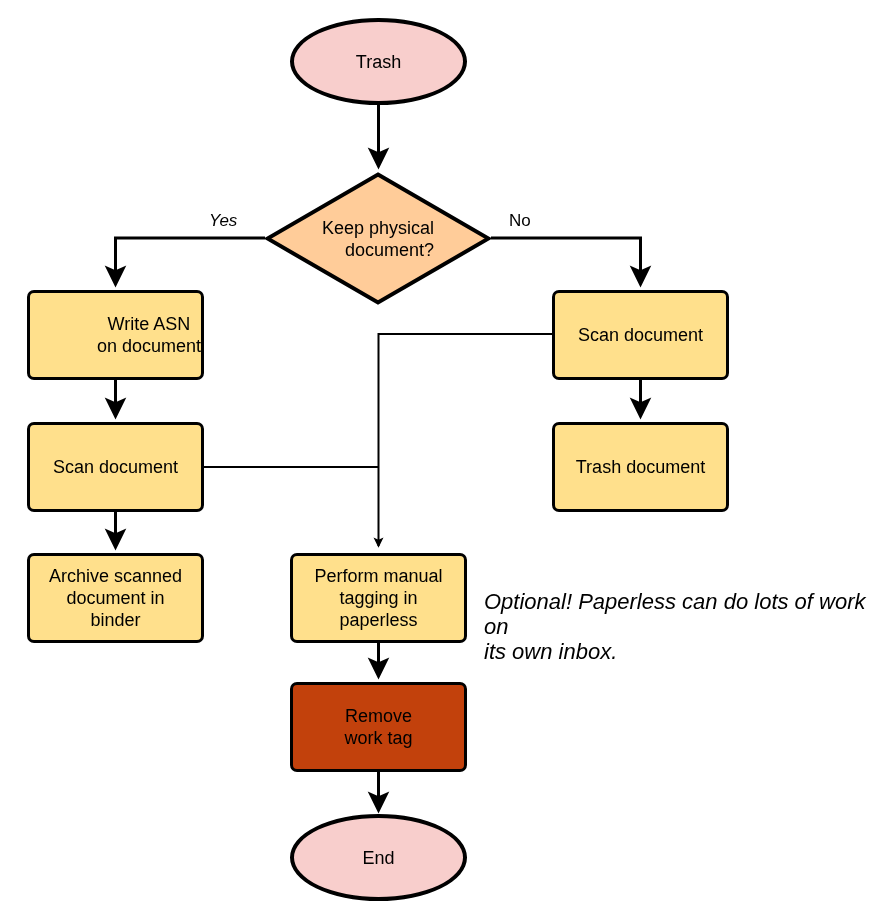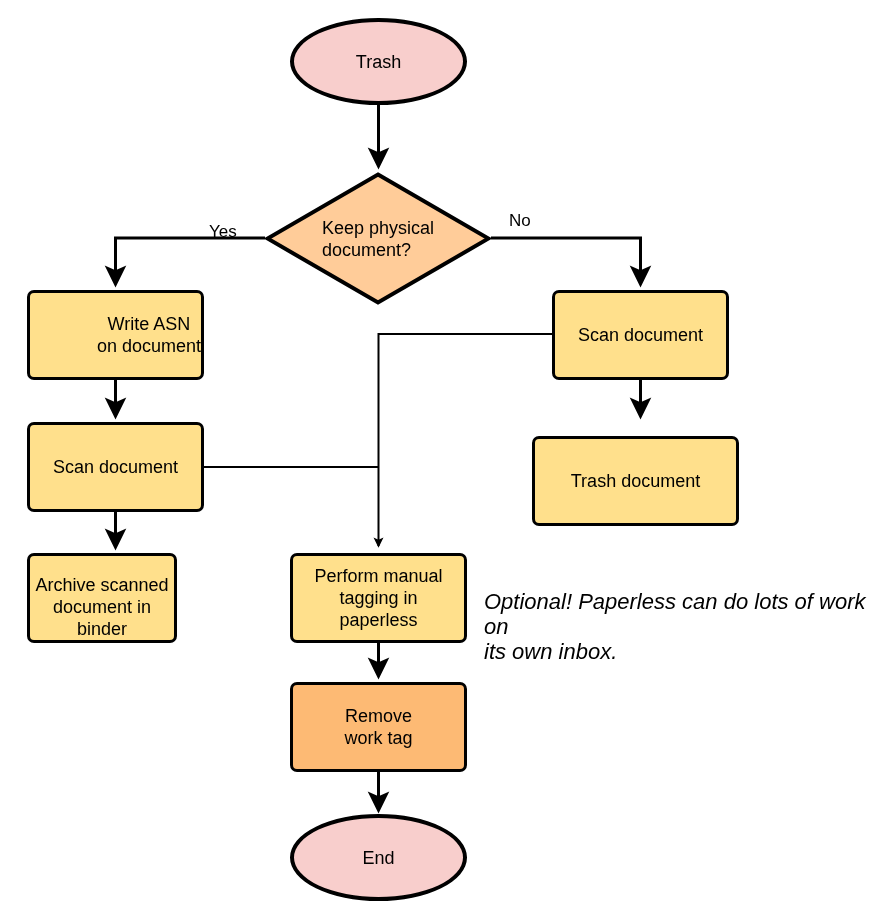--- a/index.html
+++ b/index.html
@@ -57,21 +57,21 @@
   }
   .node-decision-label {
     position: absolute;
     left: 0;
     top: 0;
     width: 100%;
     height: 100%;
     display: flex;
     align-items: center;
     justify-content: center;
-    text-align: left;
+    text-align: right;
     font-size: 18px;
     line-height: 22px;
     color: #000000;
     z-index: 3;
   }
   .edge-label {
     position: absolute;
     font-size: 17px;
     line-height: 19px;
     color: #000000;
@@ -132,60 +132,60 @@
       <polygon points="113,2.5 223.5,66.5 113,130.5 2.5,66.5" fill="#ffcc99" stroke="#000000" stroke-width="4" stroke-linejoin="miter"></polygon>
     </svg>
     <div class="node-decision-label">
       <span>
         <span>Keep physical</span><br>
         <span>document?</span>
       </span>
     </div>
   </div>
 
-  <div class="edge-label" style="left:209px; top:222px;">Yes</div>
+  <div class="edge-label" style="left:209px; top:211px;font-style:italic;">Yes</div>
 
   <div class="edge-label" style="left:509px; top:211px;">No</div>
 
   <div class="node node-process" style="left:27px; top:290px; width:177px; height:90px; background:#ffe08c;justify-content:flex-end;">
     <span>
       <span>Write ASN</span><br>
       <span>on document</span>
     </span>
   </div>
 
   <div class="node node-process" style="left:27px; top:422px; width:177px; height:90px; background:#ffe08c;">
     <span>Scan document</span>
   </div>
 
-  <div class="node node-process" style="left:27px; top:553px; width:150px; height:90px; background:#ffe08c;align-items:flex-end;">
+  <div class="node node-process" style="left:27px; top:553px; width:177px; height:90px; background:#ffe08c;">
     <span>
       <span>Archive scanned</span><br>
       <span>document in</span><br>
       <span>binder</span>
     </span>
   </div>
 
   <div class="node node-process" style="left:552px; top:290px; width:177px; height:90px; background:#ffe08c;">
     <span>Scan document</span>
   </div>
 
-  <div class="node node-process" style="left:532px; top:422px; width:207px; height:90px; background:#ffe08c;margin-top:14px;">
+  <div class="node node-process" style="left:552px; top:422px; width:177px; height:90px; background:#ffe08c;">
     <span>Trash document</span>
   </div>
 
   <div class="node node-process" style="left:290px; top:553px; width:177px; height:90px; background:#ffe08c;">
     <span>
       <span>Perform manual</span><br>
       <span>tagging in</span><br>
       <span>paperless</span>
     </span>
   </div>
 
-  <div class="node node-process" style="left:290px; top:682px; width:177px; height:90px; background:#fdba74;">
+  <div class="node node-process" style="left:290px; top:682px; width:177px; height:90px; background:#c2410c;">
     <span>
       <span>Remove</span><br>
       <span>work tag</span>
     </span>
   </div>
 
   <div class="node node-terminal" style="left:290px; top:814px; width:177px; height:87px; background:#f8cecc;">
     <span>End</span>
   </div>
 

